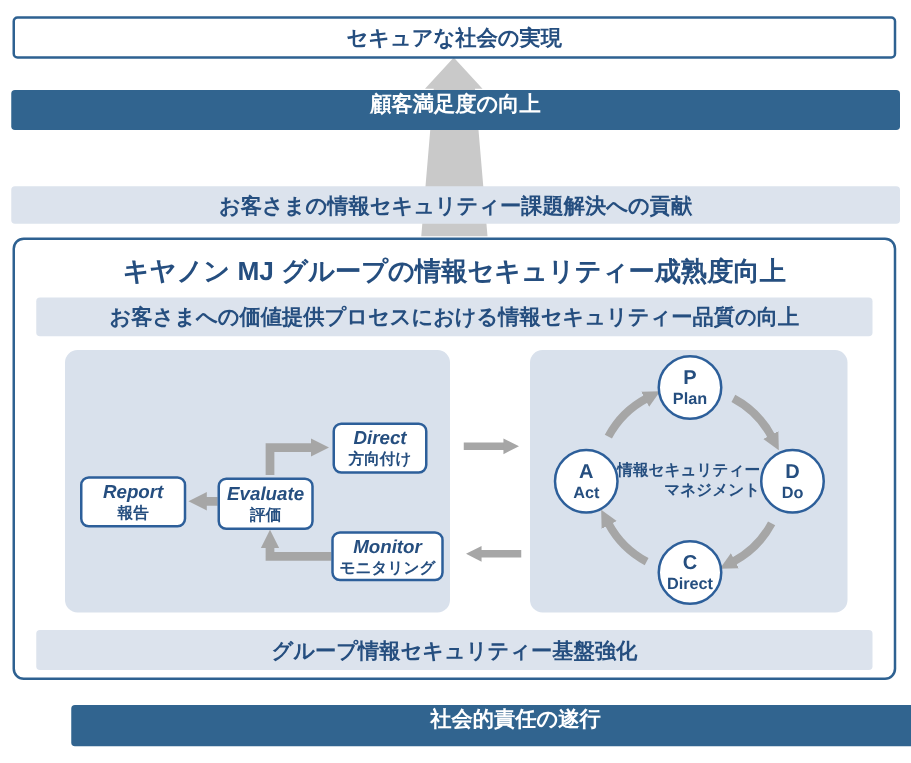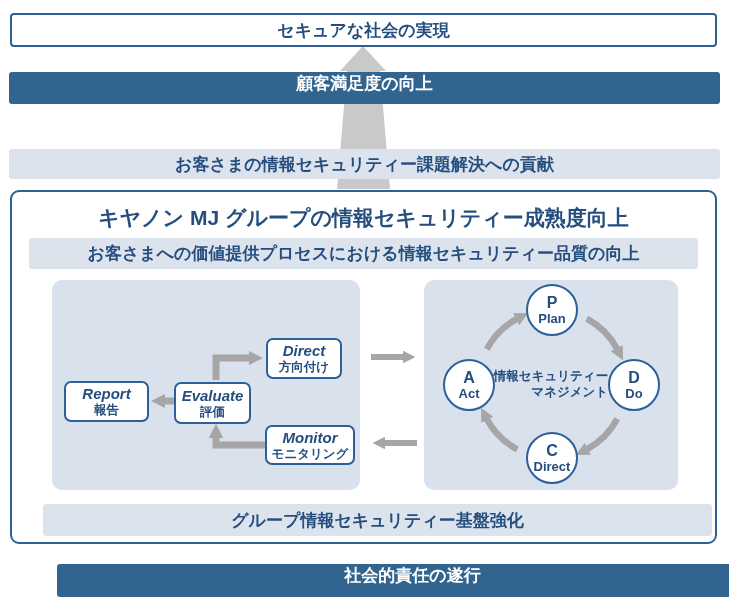--- a/index.html
+++ b/index.html
@@ -37,21 +37,21 @@
   
   .group-box{
     left:10px;top:190px;width:703px;height:350px;
     border:2px solid #2e6191;border-radius:9px;background:transparent;z-index:2;
   }
   .group-title{
     position:absolute;left:0;top:14px;width:100%;text-align:center;
     color:#254e7f;font-size:21px;font-weight:bold;line-height:24px;
   }
   .inner-bar-top{position:absolute;left:17px;top:46px;width:669px;height:31px;}
-  .inner-bar-bottom{position:absolute;left:31px;top:312px;width:669px;height:32px;}
+  .inner-bar-bottom{position:absolute;left:17px;top:312px;width:669px;height:32px;}
 
   
   .panel{position:absolute;background:#d9e1ec;border-radius:10px;top:88px;height:210px;}
   .gov-panel{left:40px;width:308px;}
   .mgmt-panel{left:412px;width:254px;}
   .panel-title{
     position:absolute;left:0;top:14px;width:100%;text-align:center;
     color:#254e7f;font-size:15px;font-weight:bold;
   }
   

